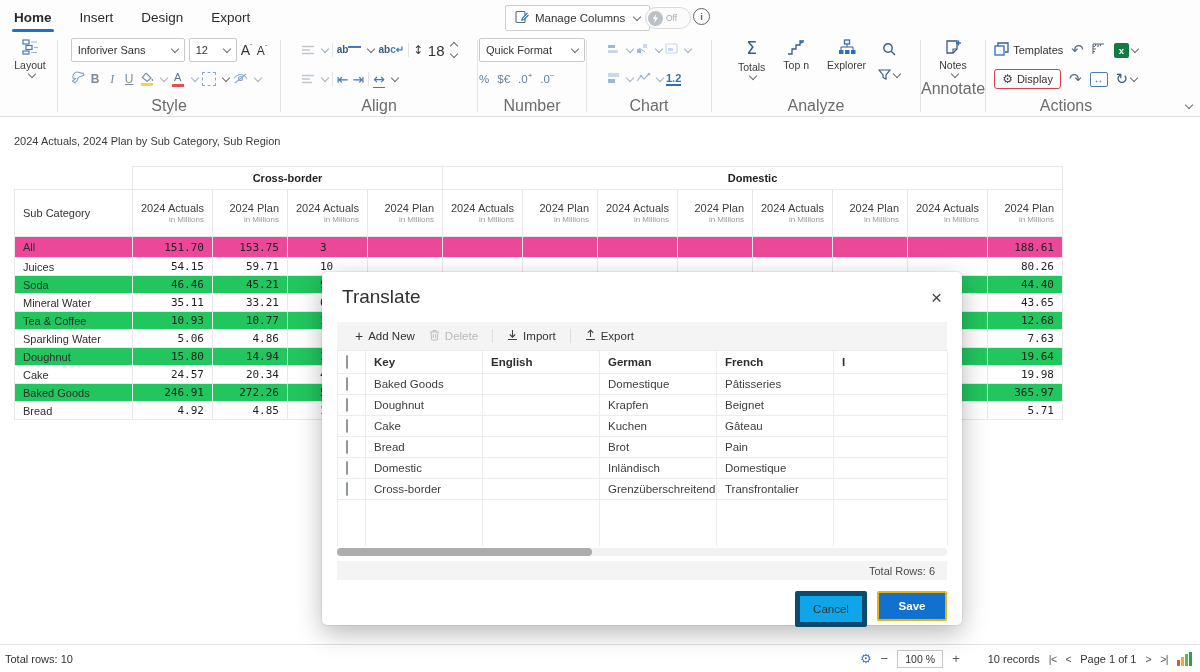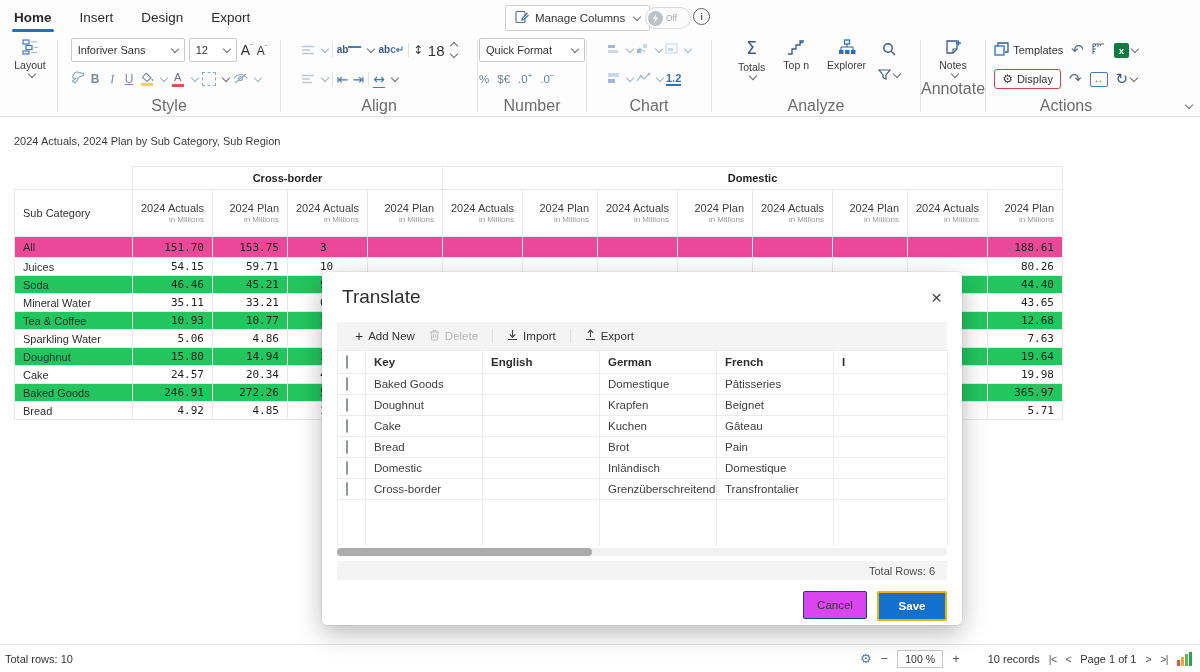--- a/index.html
+++ b/index.html
@@ -79,21 +79,21 @@
   #tgrid td{border:1px solid #ececec;padding:0 8px;white-space:nowrap;overflow:hidden;color:#3e3e3e;}
   #tgrid tr.ghead td{height:22px;font-weight:bold;color:#2e2e2e;}
   #tgrid tbody td{height:20px;}
   #tgrid tr.filler td{height:46px;border-bottom:none;}
   .cb{width:13px;height:13px;border:1.4px solid #8f969e;border-radius:2px;background:#fff;}
   .mscroll{margin-top:2px;width:610px;height:8px;background:#f1f1f1;border-radius:4px;position:relative;}
   .mscroll .thumb{position:absolute;left:0;top:0;width:255px;height:8px;background:#acacac;border-radius:4px;}
   .mtotal{margin-top:5px;height:19px;background:#f4f4f4;display:flex;align-items:center;justify-content:flex-end;padding:0 12px;font-size:11px;color:#4a4a4a;}
   .mbtns{margin-top:11px;display:flex;justify-content:flex-end;gap:10px;}
   .btn{height:26px;border-radius:2px;font-size:11.5px;display:flex;align-items:center;justify-content:center;cursor:pointer;}
-  .btn.cancel{width:62px;background:#d946ef;border:1px solid #0c4a6e;color:#333;}
+  .btn.cancel{width:62px;background:#0ea5e9;border:5px solid #0c4a6e;color:#333;}
   .btn.save{width:66px;background:#1270cf;color:#fff;font-weight:bold;border:2px solid #eab308;}
   
   .statusbar{position:absolute;left:0;bottom:0;width:1200px;height:27px;border-top:1px solid #e2e2e2;background:#fff;display:flex;align-items:center;font-size:11px;color:#333;}
   .statusbar .sleft{margin-left:5px;}
   .statusbar .sright{margin-left:auto;display:flex;align-items:center;gap:9px;margin-right:8px;}
   .zoombox{width:44px;height:16px;border:1px solid #c8c8c8;display:flex;align-items:center;justify-content:center;font-size:10.5px;color:#333;}
   .pgn{color:#555;font-size:10.5px;letter-spacing:-0.5px;}
   .minichart{display:flex;align-items:flex-end;gap:1px;height:14px;}
   .minichart i{display:block;width:3px;}
 </style>

